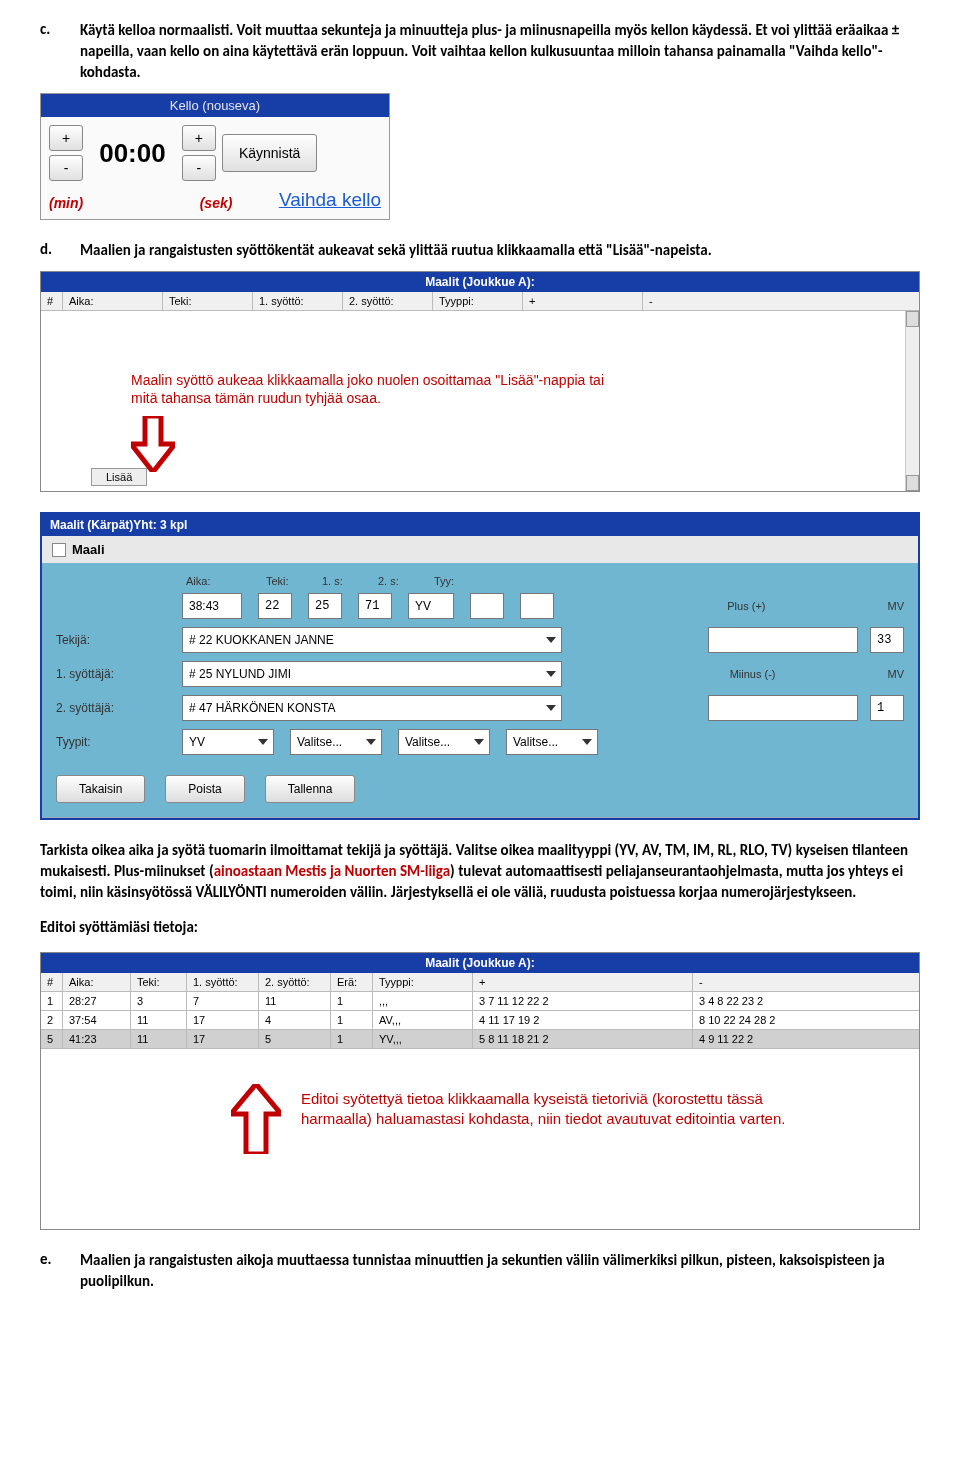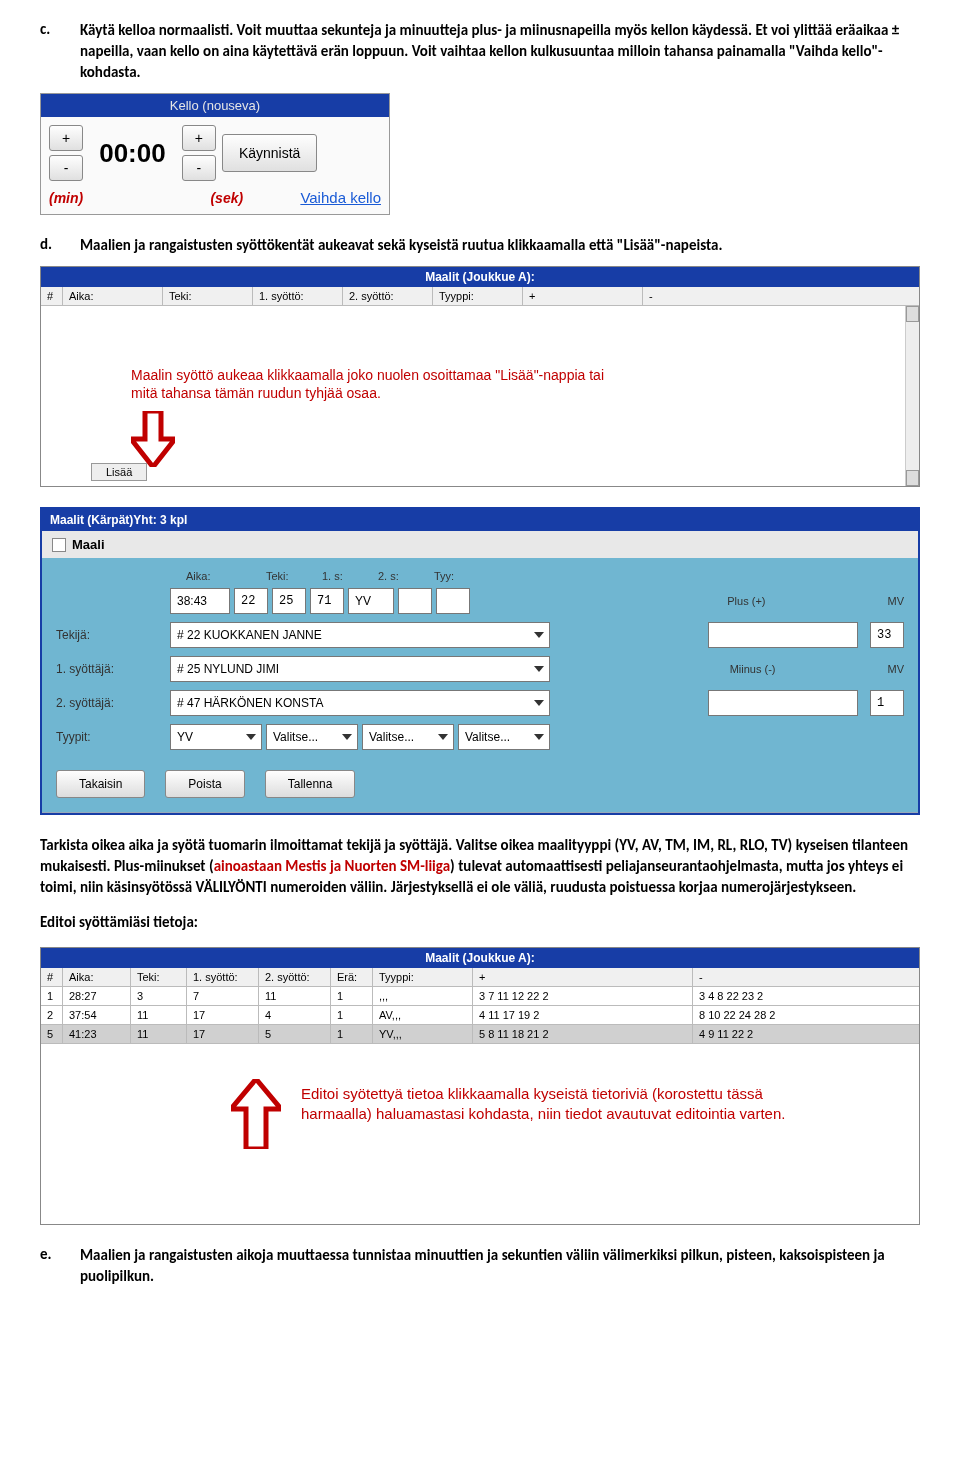--- a/index.html
+++ b/index.html
@@ -9,42 +9,42 @@
   .list-text { flex: 1; font-weight: bold; line-height: 1.4; }
   .kello-widget { border: 1px solid #999; width: 350px; margin: 10px 0 20px 0; font-family: Tahoma, Arial, sans-serif; background: #fafafa; }
   .kello-title { background: #173da6; color: #e5e5e5; text-align: center; padding: 4px 0; font-size: 13px; }
   .kello-body { display: flex; padding: 8px; gap: 6px; align-items: center; }
   .btn-col { display: flex; flex-direction: column; gap: 4px; }
   .btn-col button, .kello-kaynnista { font-size: 14px; border: 1px solid #888; background: linear-gradient(#fefefe,#e0e0e0); border-radius: 3px; padding: 4px 12px; cursor: pointer; }
   .kello-time { font-size: 26px; font-weight: bold; padding: 0 10px; }
   .kello-kaynnista { padding: 10px 16px; }
   .kello-footer { display: flex; padding: 0 8px 8px 8px; justify-content: space-between; font-size: 14px; align-items: flex-end; }
   .kello-footer .minsek { color: #c00000; font-style: italic; font-weight: bold; }
-  .kello-footer .link { color: #1a5bd6; text-decoration: underline; cursor: pointer; font-size: 15px; }
+  .kello-footer .link { color: #1a5bd6; text-decoration: underline; cursor: pointer; font-size: 19px; }
 
   .maalit-screenshot { border: 1px solid #888; margin: 10px 0 20px 0; font-family: Tahoma, Arial, sans-serif; font-size: 12px; }
   .maalit-bar { background: #173da6; color: #fff; text-align: center; padding: 3px 0; font-weight: bold; }
   .maalit-headrow { display: flex; background: #f0f0f0; border-bottom: 1px solid #bbb; }
   .maalit-headrow div { border-right: 1px solid #bbb; padding: 3px 6px; font-size: 11px; }
   .maalit-body { position: relative; height: 180px; background: #fff; }
   .maalit-body .hint { position: absolute; top: 60px; left: 90px; color: #c00000; font-size: 14px; line-height: 1.3; }
   .maalit-body .arrow-down { position: absolute; left: 90px; top: 105px; }
   .maalit-body .lisaa-btn { position: absolute; left: 50px; bottom: 5px; background: #eee; border: 1px solid #999; padding: 2px 14px; font-size: 11px; }
   .scrollbar-v { position: absolute; right: 0; top: 0; bottom: 0; width: 14px; background: #eee; border-left: 1px solid #ccc; }
   .scrollbar-v::before { content:""; position:absolute; top:0; left:0; right:0; height:14px; background:#ddd; border:1px solid #999; }
   .scrollbar-v::after { content:""; position:absolute; bottom:0; left:0; right:0; height:14px; background:#ddd; border:1px solid #999; }
 
   .maali-editor { border: 2px solid #173da6; margin: 10px 0 20px 0; font-family: Tahoma, Arial, sans-serif; font-size: 12px; }
   .maali-editor-bar { background: #173da6; color: #fff; padding: 4px 8px; display: flex; justify-content: flex-start; font-weight: bold; }
   .maali-sub { background: #f0abfc; border-bottom: 1px solid #9ab; padding: 0; }
   .maali-sub-header { background: #e8e8e8; padding: 6px 10px; display: flex; align-items: center; gap: 6px; font-size: 13px; font-weight: bold; }
   .maali-sub-header .winicon { width:14px; height:14px; border:1px solid #888; background:#fff; display:inline-block; }
   .maali-form { background: #70b6d1; padding: 12px 14px; }
   .mf-head { display: flex; gap: 20px; padding: 0 0 6px 130px; font-size: 11px; color: #333; }
-  .mf-row { display: flex; align-items: center; margin-bottom: 8px; gap: 4px; }
+  .mf-row { display: flex; align-items: center; margin-bottom: 8px; gap: 16px; }
   .mf-label { width: 110px; font-size: 12px; color: #333; }
   .mf-input { background: #fff; border: 1px solid #777; height: 26px; padding: 0 6px; font-size: 12px; }
   .mf-input.small { width: 46px; }
   .mf-input.xsmall { width: 34px; font-family: Liberation Mono, monospace; }
   .mf-input.time { width: 60px; }
   .mf-select { background: #fff; border: 1px solid #777; height: 26px; padding: 0 20px 0 6px; font-size: 12px; display: inline-flex; align-items: center; position: relative; }
   .mf-select::after { content:""; position:absolute; right:5px; top:50%; width:0;height:0; border-left:5px solid transparent; border-right:5px solid transparent; border-top:6px solid #333; transform: translateY(-50%); }
   .mf-select.wide { width: 380px; }
   .mf-select.med { width: 92px; }
   .mf-block-right { margin-left: auto; display: flex; align-items: center; gap: 12px; }
@@ -95,21 +95,21 @@
   <div class="kello-footer">
     <span class="minsek">(min)</span>
     <span class="minsek" style="margin-left:70px">(sek)</span>
     <span class="link">Vaihda kello</span>
   </div>
 </div>
 
 <div class="list-item">
   <div class="list-marker">d.</div>
   <div class="list-text">
-    <span>Maalien ja rangaistusten </span><span>syöttökentät aukeavat sekä kyseistä ruutua klikkaamalla että "Lisää"-napeista.</span>
+    <span>Maalien ja rangaistusten </span><span>syöttökentät aukeavat sekä ylittää ruutua klikkaamalla että "Lisää"-napeista.</span>
   </div>
 </div>
 
 <div class="maalit-screenshot">
   <div class="maalit-bar">Maalit (Joukkue A):</div>
   <div class="maalit-headrow">
     <div style="width:22px">#</div>
     <div style="width:100px">Aika:</div>
     <div style="width:90px">Teki:</div>
     <div style="width:90px">1. syöttö:</div>

